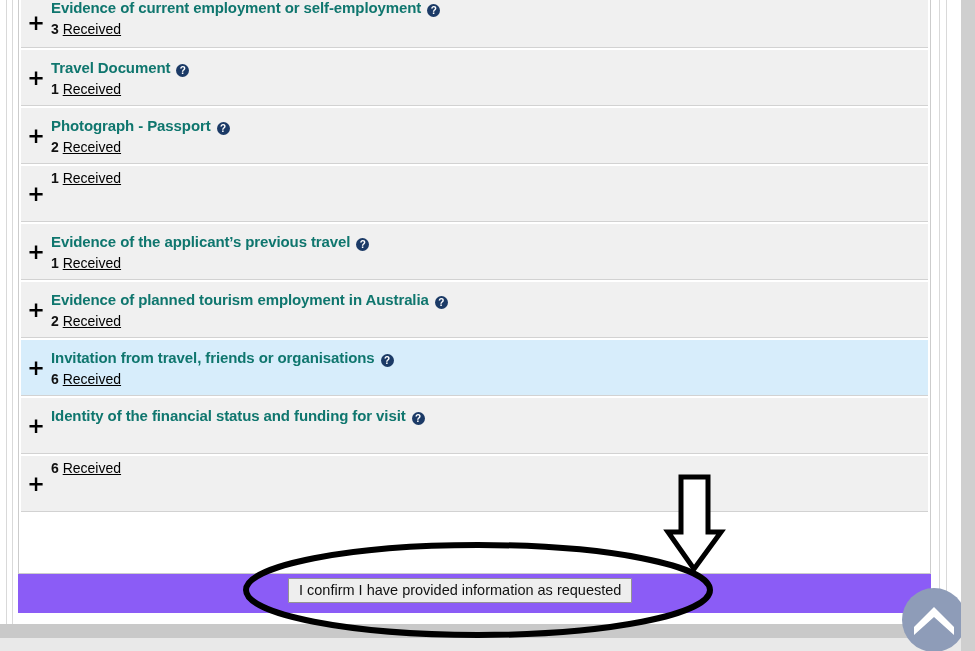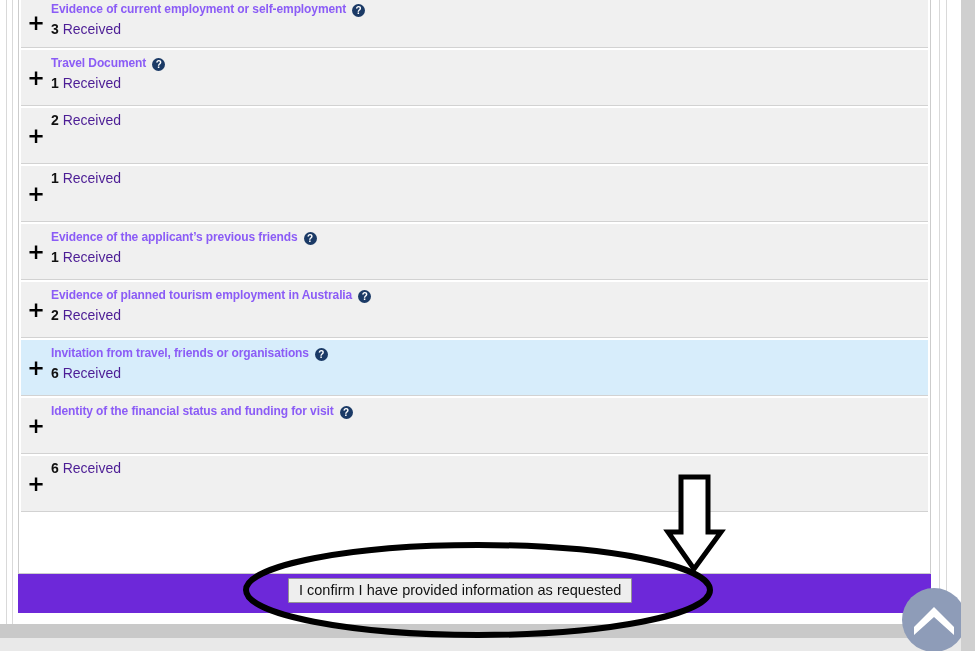--- a/index.html
+++ b/index.html
@@ -111,26 +111,26 @@
   }
   .doc-row .row-body {
     position: absolute;
     left: 30px;
     top: 0;
     right: 6px;
     height: 100%;
   }
   .doc-row.first .row-body .doc-title-line { padding-top: 1px; }
   .doc-title-line {
-    padding-top: 3px;
+    padding-top: 9px;
     white-space: nowrap;
   }
   .doc-title {
-    color: #8b5cf6;
-    font-size: 12px;
+    color: #0f766e;
+    font-size: 15px;
     font-weight: bold;
     letter-spacing: -0.1px;
   }
   .help-icon {
     display: inline-block;
     width: 13px;
     height: 13px;
     border-radius: 50%;
     background: #1b3a66;
     color: #ffffff;
@@ -148,31 +148,32 @@
     padding-top: 4px;
     font-size: 14px;
     color: #1a1a1a;
     white-space: nowrap;
   }
   .doc-count {
     font-weight: bold;
     color: #111111;
   }
   .doc-received {
-    color: #4c1d95;
+    color: #000000;
+    text-decoration: underline;
   }
 
   
   #confirm-area {
     position: absolute;
     left: 18px;
     top: 573px;
     width: 913px;
     height: 40px;
-    background: #6d28d9;
+    background: #8b5cf6;
     border-top: 1px solid #cccccc;
     box-sizing: border-box;
   }
   #confirm-button {
     position: absolute;
     left: 270px;
     top: 4px;
     padding: 3px 10px 4px 10px;
     background: #eeeeee;
     border: 1px solid #949494;
@@ -250,33 +251,34 @@
       <div class="doc-row">
         <span class="expand-icon">+</span>
         <div class="row-body">
           <div class="doc-title-line"><span class="doc-title">Travel Document</span><span class="help-icon">?</span></div>
           <div class="doc-status-line"><span class="doc-count">1</span> <span class="doc-received">Received</span></div>
         </div>
       </div>
       <div class="doc-row">
         <span class="expand-icon">+</span>
         <div class="row-body">
+          <div class="doc-title-line"><span class="doc-title">Photograph - Passport</span><span class="help-icon">?</span></div>
           <div class="doc-status-line"><span class="doc-count">2</span> <span class="doc-received">Received</span></div>
         </div>
       </div>
       <div class="doc-row">
         <span class="expand-icon">+</span>
         <div class="row-body">
           <div class="doc-status-line"><span class="doc-count">1</span> <span class="doc-received">Received</span></div>
         </div>
       </div>
       <div class="doc-row">
         <span class="expand-icon">+</span>
         <div class="row-body">
-          <div class="doc-title-line"><span class="doc-title">Evidence of the applicant’s previous friends</span><span class="help-icon">?</span></div>
+          <div class="doc-title-line"><span class="doc-title">Evidence of the applicant’s previous travel</span><span class="help-icon">?</span></div>
           <div class="doc-status-line"><span class="doc-count">1</span> <span class="doc-received">Received</span></div>
         </div>
       </div>
       <div class="doc-row">
         <span class="expand-icon">+</span>
         <div class="row-body">
           <div class="doc-title-line"><span class="doc-title">Evidence of planned tourism employment in Australia</span><span class="help-icon">?</span></div>
           <div class="doc-status-line"><span class="doc-count">2</span> <span class="doc-received">Received</span></div>
         </div>
       </div>

